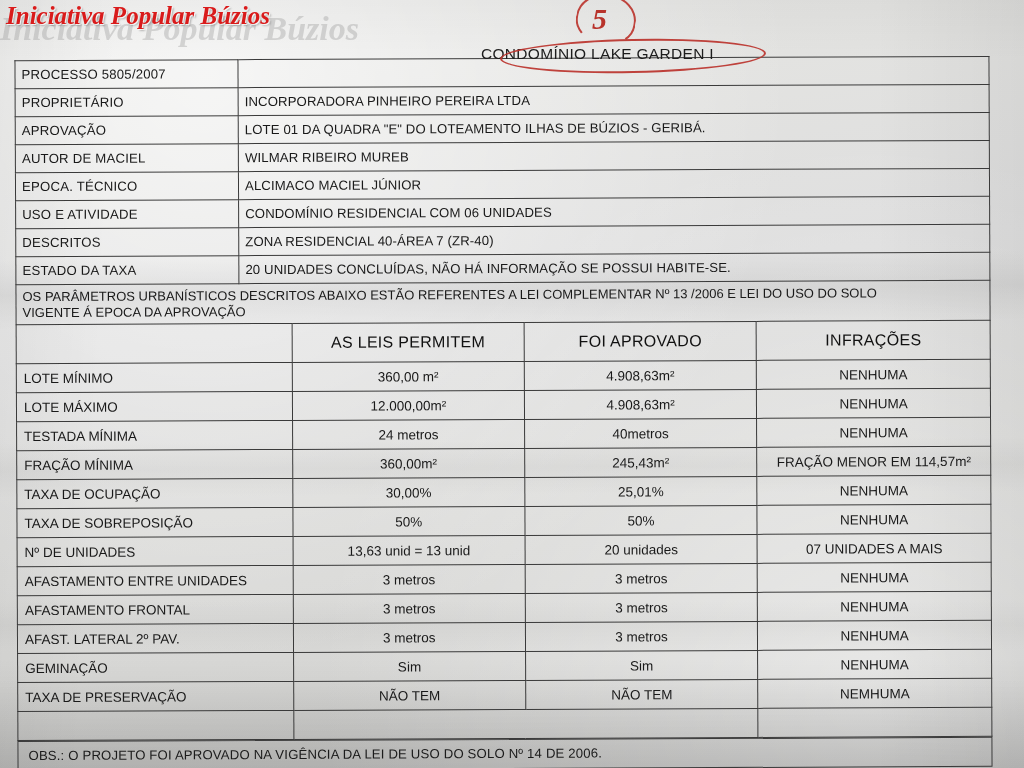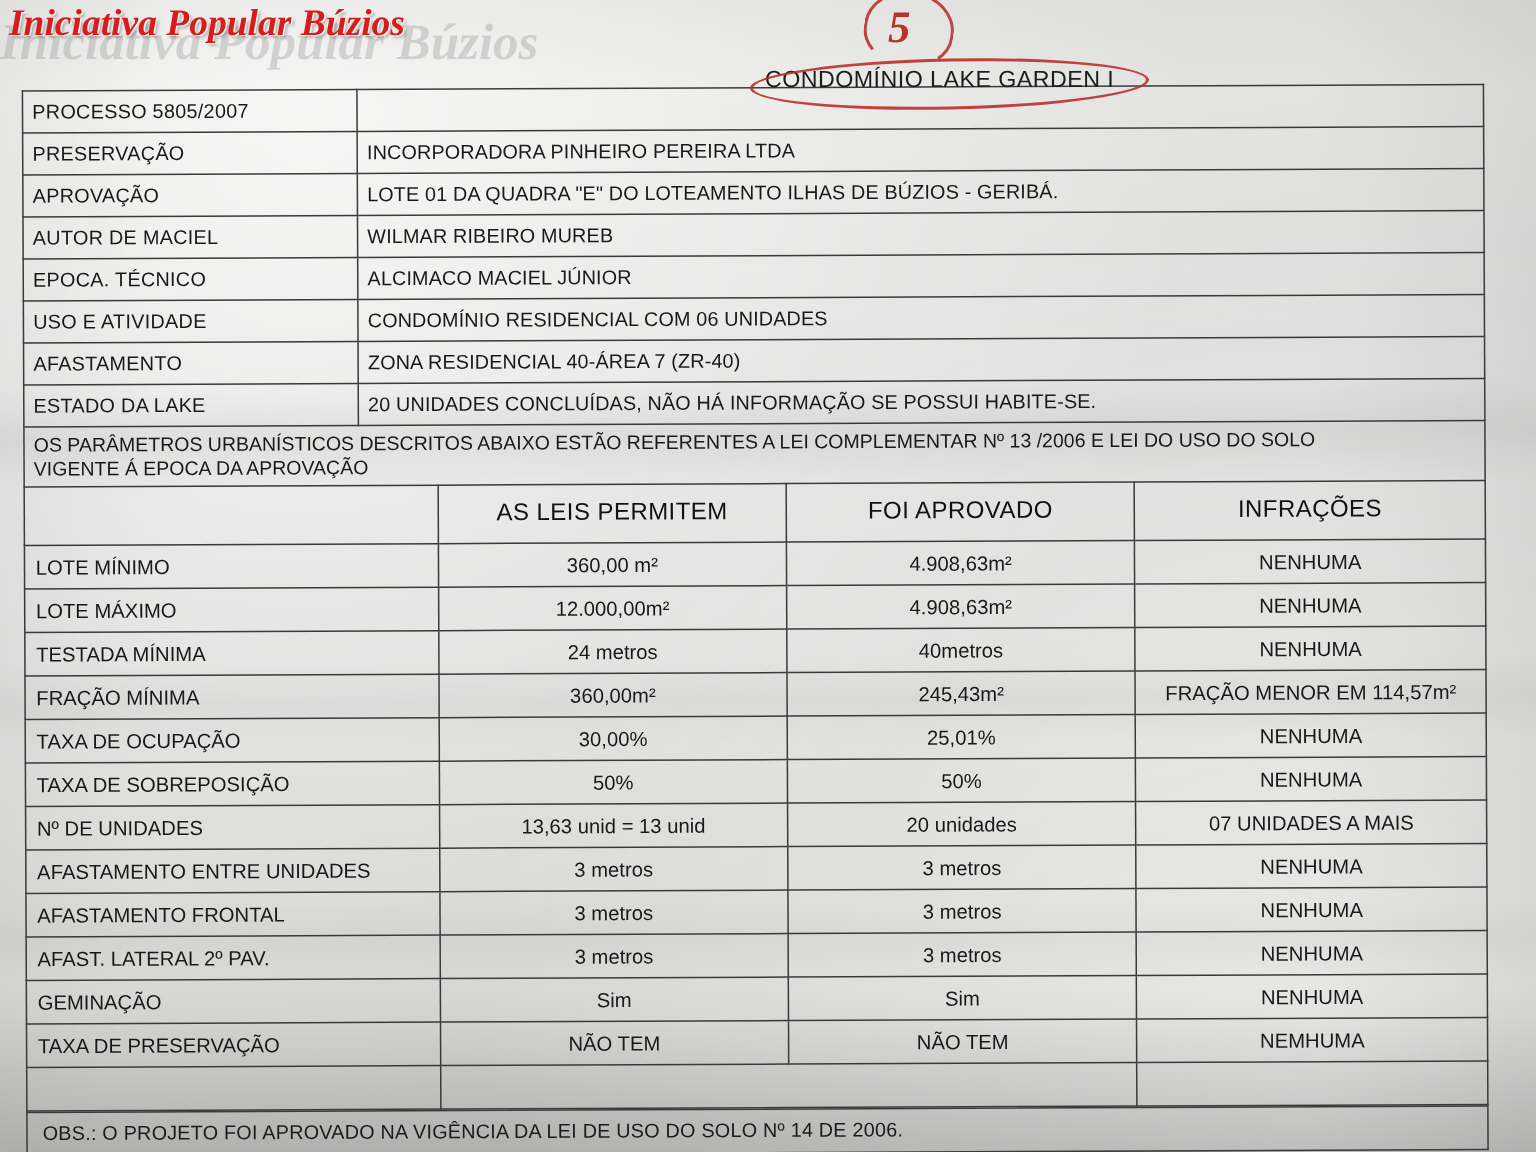--- a/index.html
+++ b/index.html
@@ -127,21 +127,21 @@
     border-radius: 50% 50% 45% 45%;
     border-bottom-color: transparent;
     transform: rotate(8deg);
     z-index: 24;
     opacity: .9;
   }
 
   
   #doc-title {
     position: absolute;
-    left: 510px;
+    left: 481px;
     top: 45px;
     font-size: 15.5px;
     color: #1d1d1d;
     letter-spacing: .3px;
     white-space: nowrap;
     z-index: 20;
   }
 
   
   #sheet {
@@ -272,45 +272,45 @@
 
   <div id="sheet">
 
     <table>
       <tbody>
         <tr class="row-h">
           <td class="hdr-label">PROCESSO 5805/2007</td>
           <td class="hdr-value"></td>
         </tr>
         <tr class="row-h">
-          <td class="hdr-label">PRESERVAÇÃO</td>
+          <td class="hdr-label">PROPRIETÁRIO</td>
           <td class="hdr-value">INCORPORADORA PINHEIRO PEREIRA LTDA</td>
         </tr>
         <tr class="row-h">
           <td class="hdr-label">APROVAÇÃO</td>
           <td class="hdr-value">LOTE 01 DA QUADRA "E" DO LOTEAMENTO ILHAS DE BÚZIOS - GERIBÁ.</td>
         </tr>
         <tr class="row-h">
           <td class="hdr-label">AUTOR DE MACIEL</td>
           <td class="hdr-value">WILMAR RIBEIRO MUREB</td>
         </tr>
         <tr class="row-h">
           <td class="hdr-label">EPOCA. TÉCNICO</td>
           <td class="hdr-value">ALCIMACO MACIEL JÚNIOR</td>
         </tr>
         <tr class="row-h">
           <td class="hdr-label">USO E ATIVIDADE</td>
           <td class="hdr-value">CONDOMÍNIO RESIDENCIAL COM 06 UNIDADES</td>
         </tr>
         <tr class="row-h">
-          <td class="hdr-label">AFASTAMENTO</td>
+          <td class="hdr-label">DESCRITOS</td>
           <td class="hdr-value">ZONA RESIDENCIAL 40-ÁREA 7 (ZR-40)</td>
         </tr>
         <tr class="row-h">
-          <td class="hdr-label">ESTADO DA LAKE</td>
+          <td class="hdr-label">ESTADO DA TAXA</td>
           <td class="hdr-value">20 UNIDADES CONCLUÍDAS, NÃO HÁ INFORMAÇÃO SE POSSUI HABITE-SE.</td>
         </tr>
         <tr class="note-row">
           <td colspan="2">OS PARÂMETROS URBANÍSTICOS DESCRITOS ABAIXO ESTÃO REFERENTES A LEI COMPLEMENTAR Nº 13 /2006 E LEI DO USO DO SOLO</td>
         </tr>
         <tr class="note-row2">
           <td colspan="2">VIGENTE Á EPOCA DA APROVAÇÃO</td>
         </tr>
       </tbody>
     </table>

